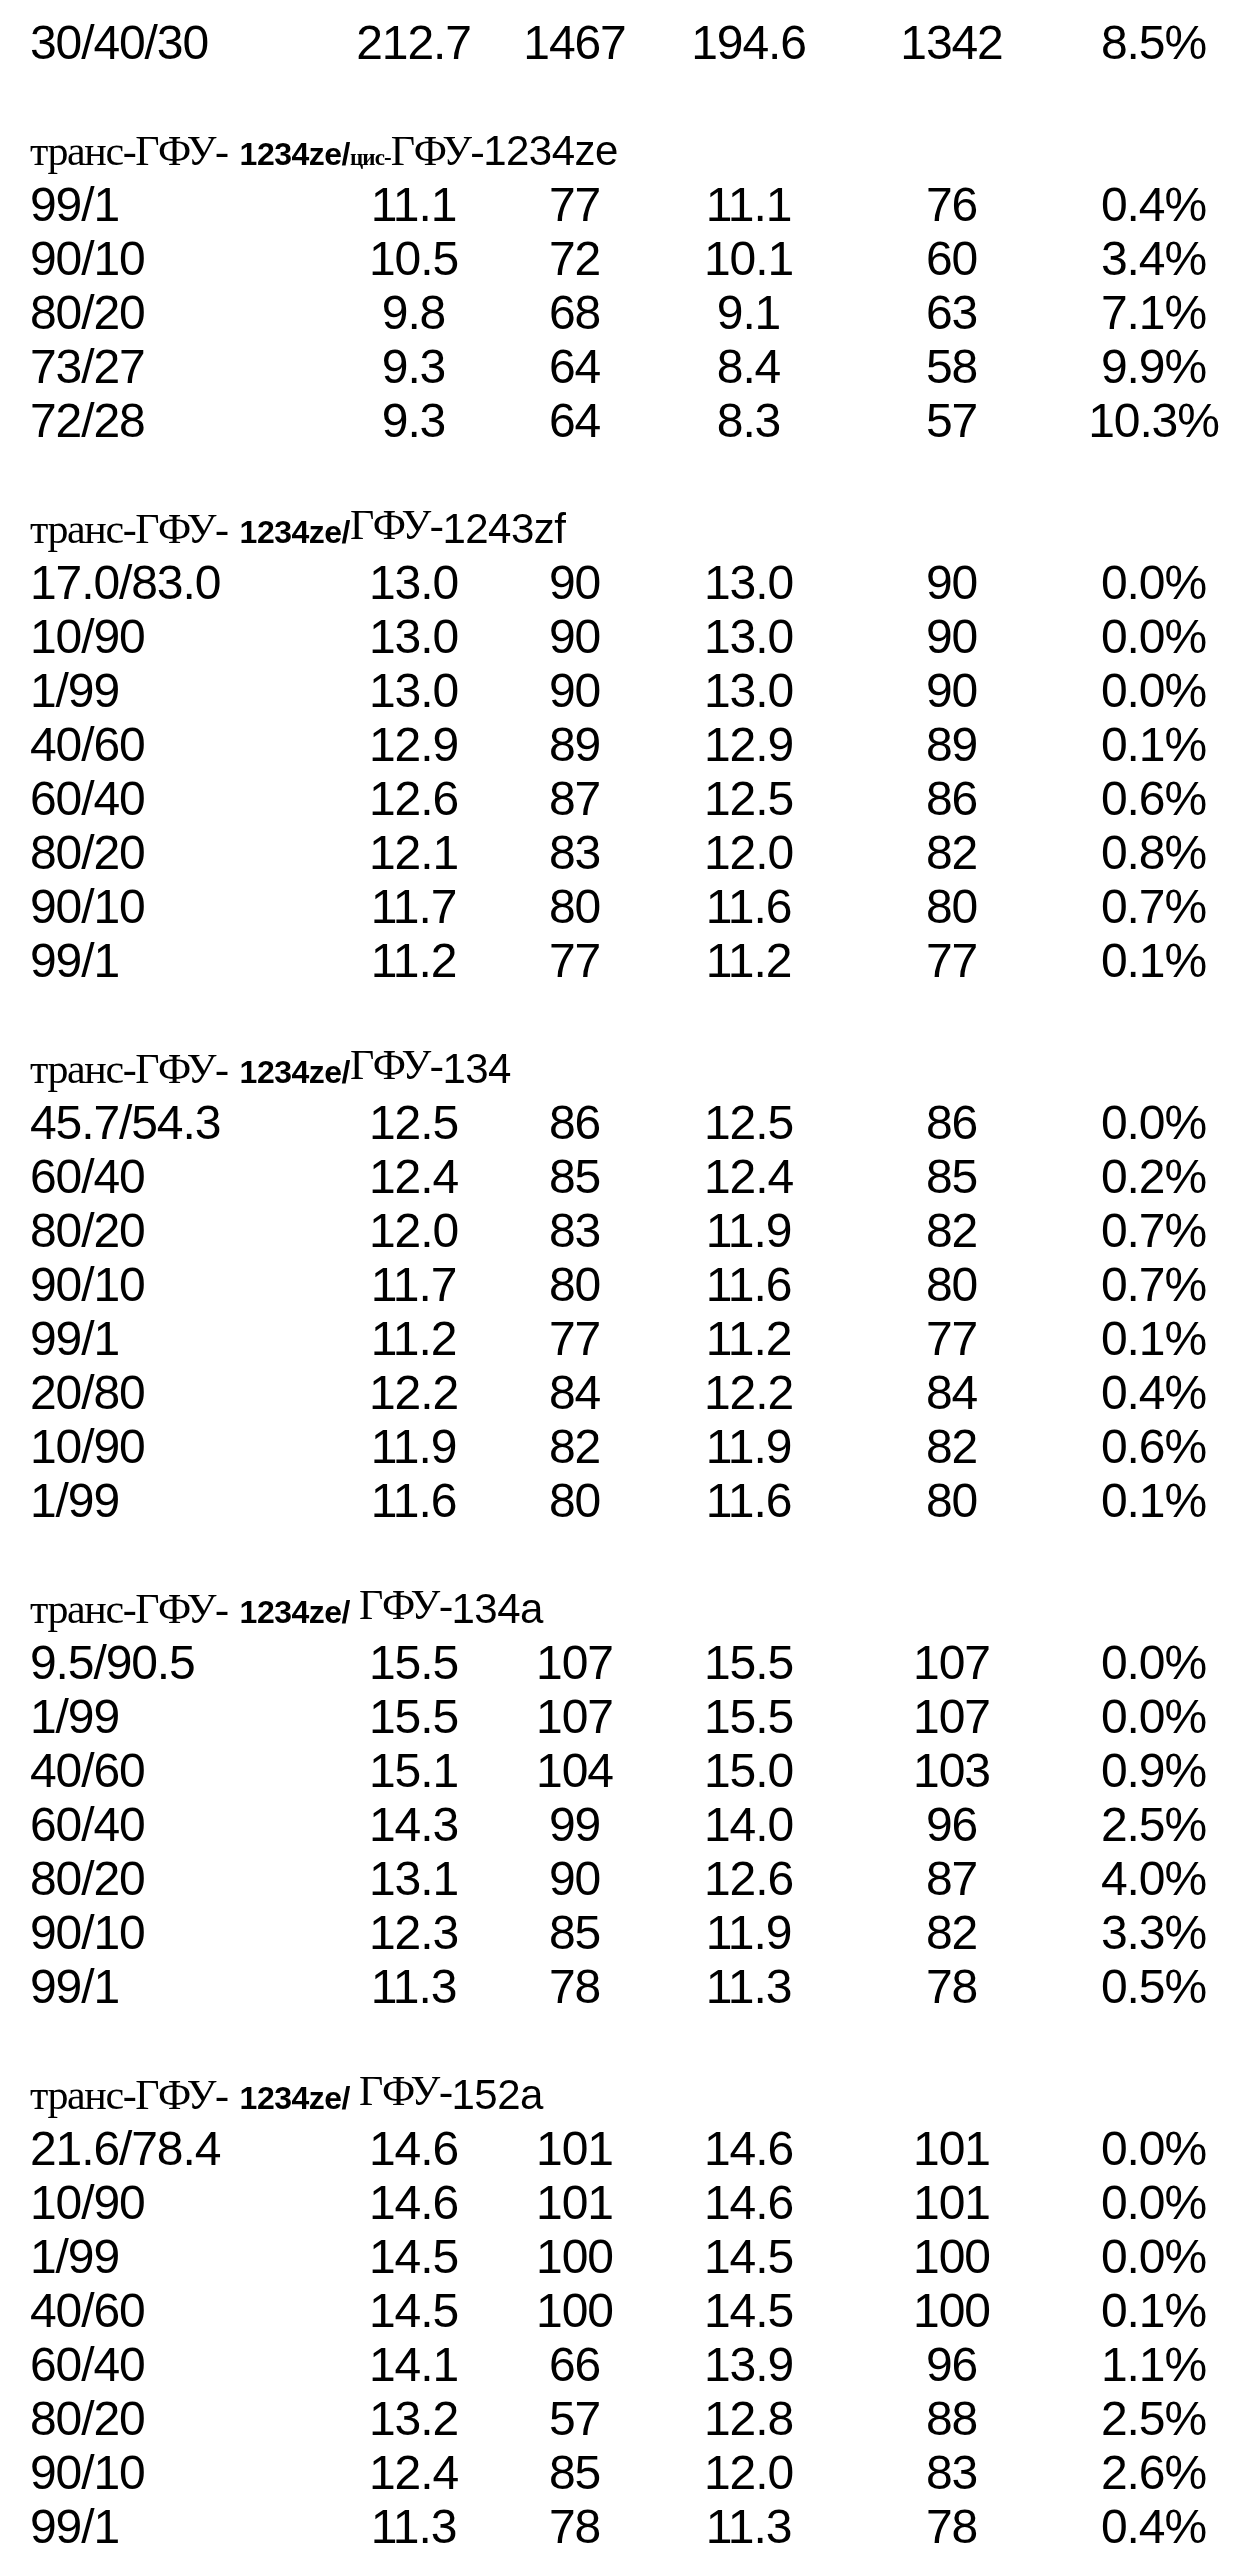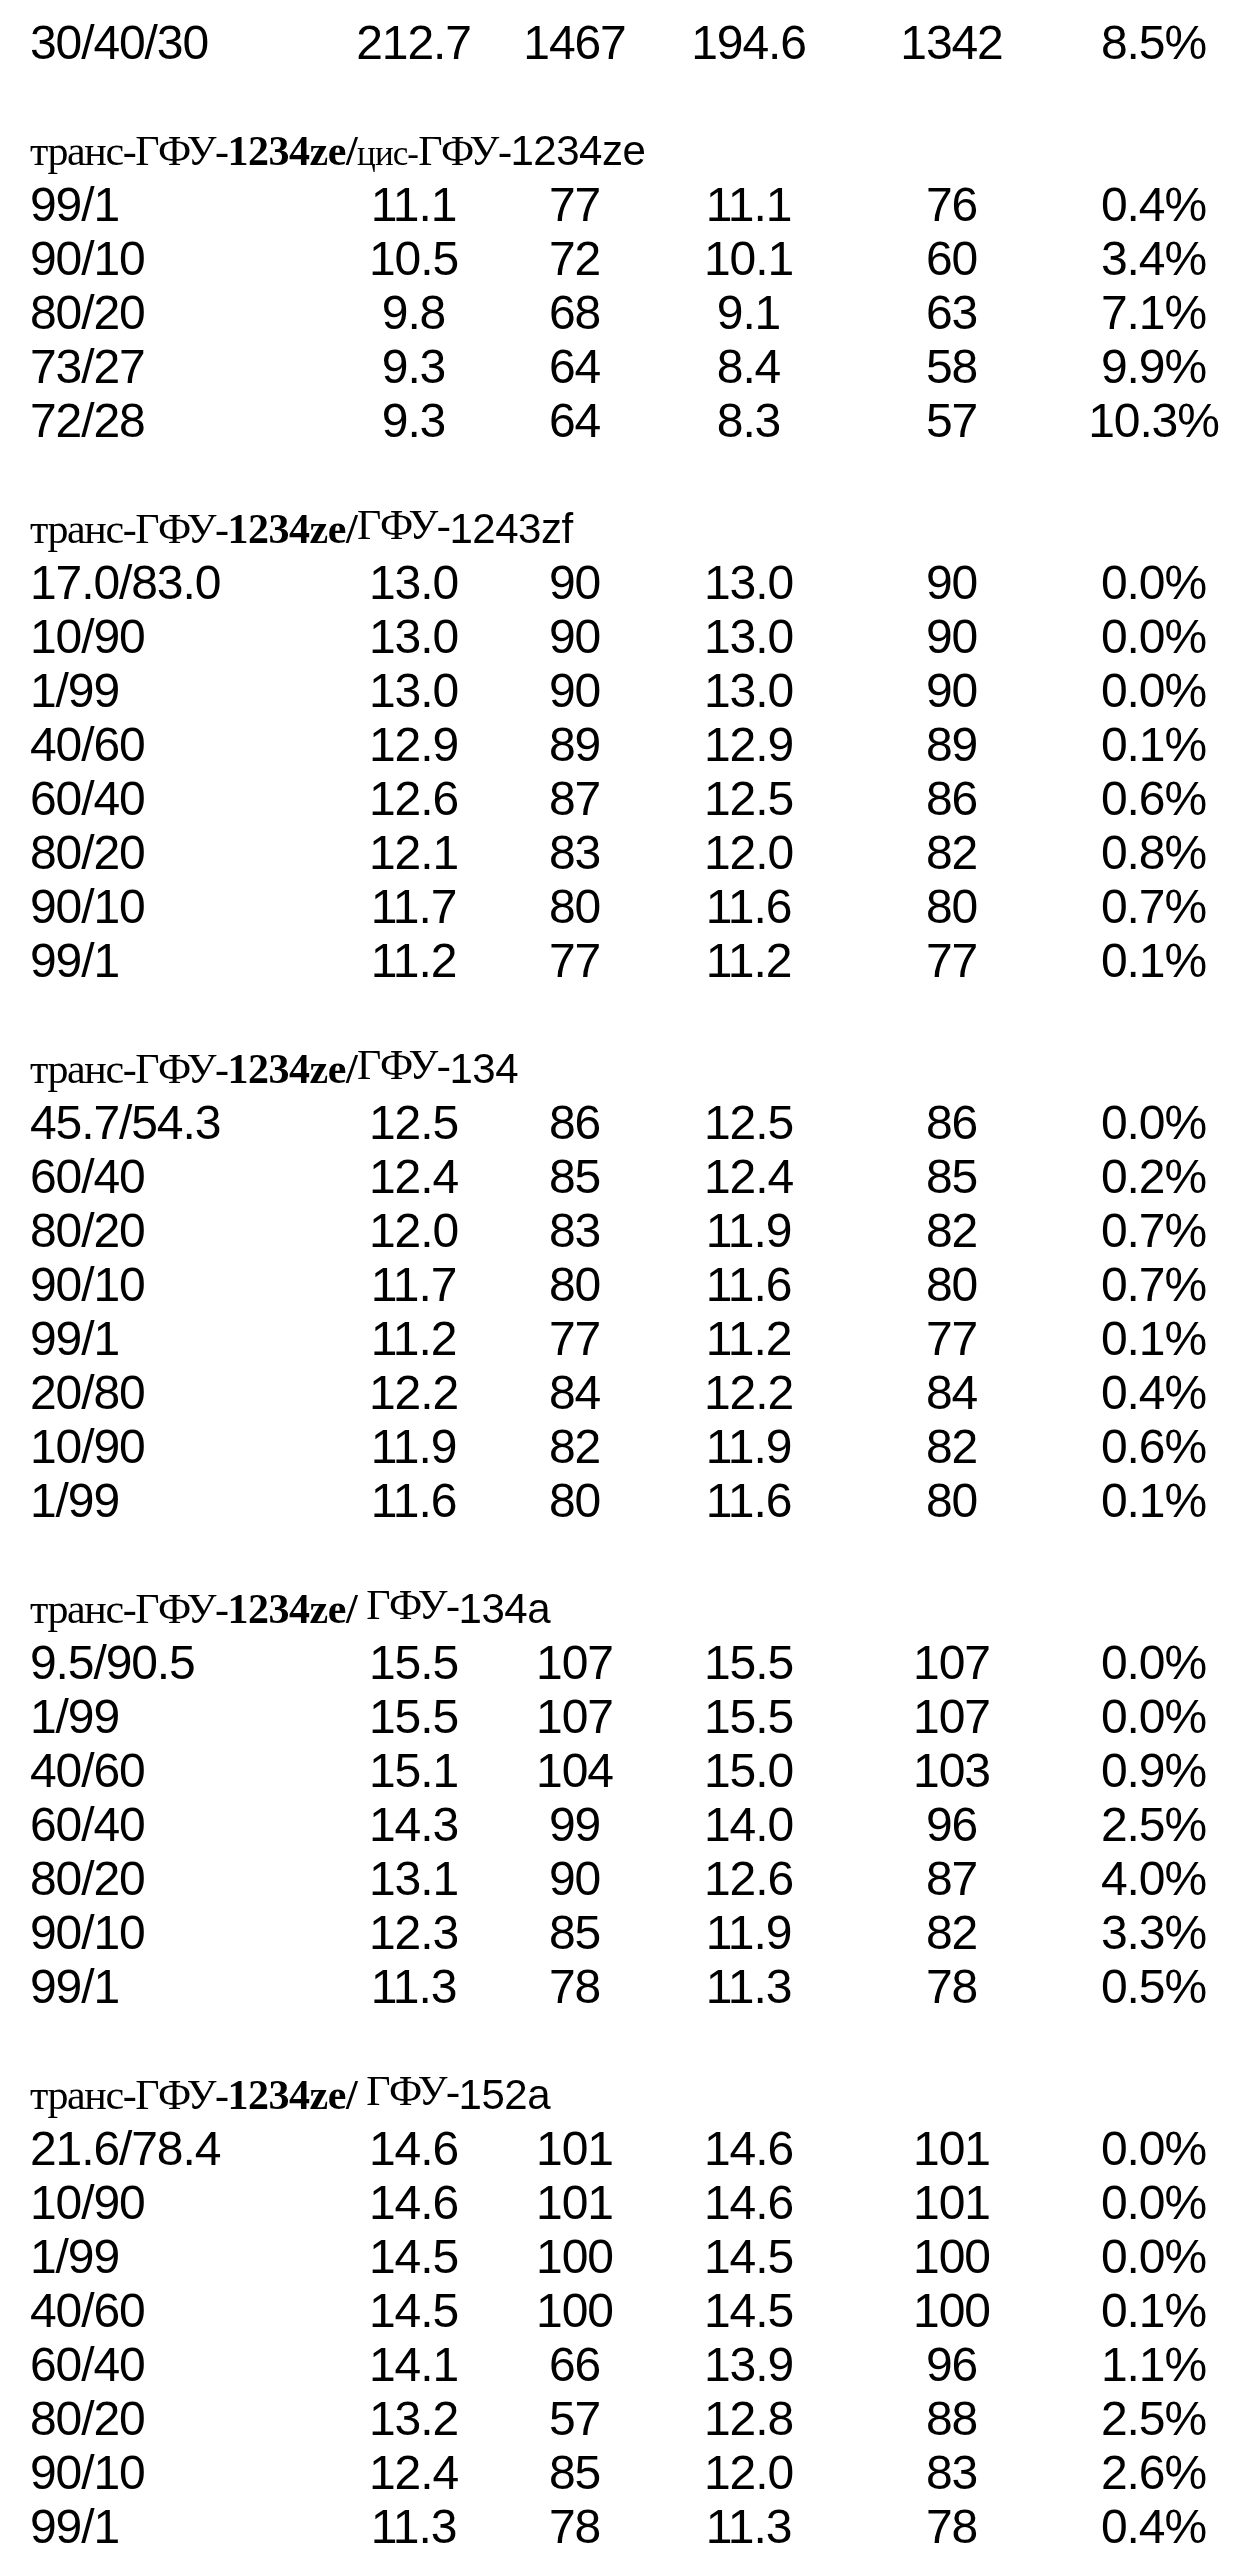--- a/index.html
+++ b/index.html
@@ -51,28 +51,30 @@
     top: 0;
     white-space: nowrap;
     line-height: 54px;
   }
   .serif {
     font-family: "Liberation Serif", serif;
     font-size: 42px;
     letter-spacing: -1.4px;
   }
   .serif.small {
-    font-size: 35px;
+    font-size: 23px;
     letter-spacing: -0.9px;
+    font-weight: bold;
   }
   .sans-strong {
-    font-family: Liberation Serif, serif;
-    font-size: 42px;
+    font-family: Liberation Sans, sans-serif;
+    font-size: 32px;
     font-weight: bold;
     letter-spacing: -0.5px;
+    margin-left: 12px;
   }
   .sans-plain {
     font-family: "Liberation Sans", sans-serif;
     font-size: 42px;
     letter-spacing: -0.5px;
   }
   .raised {
     position: relative;
     top: -3.7px;
   }

